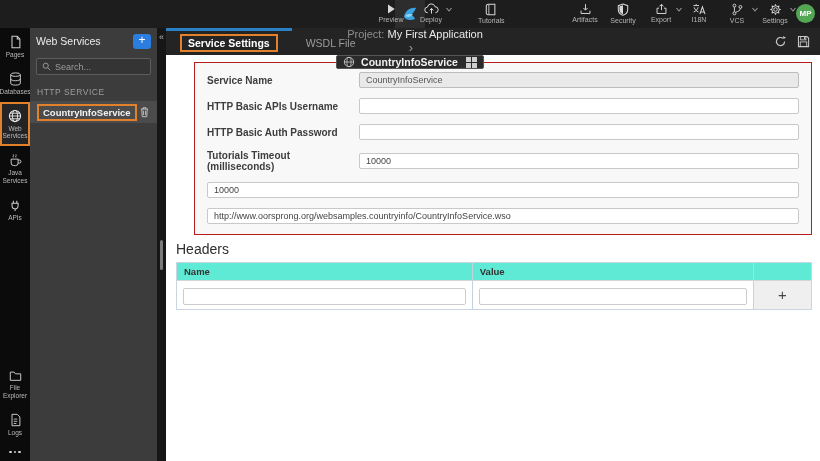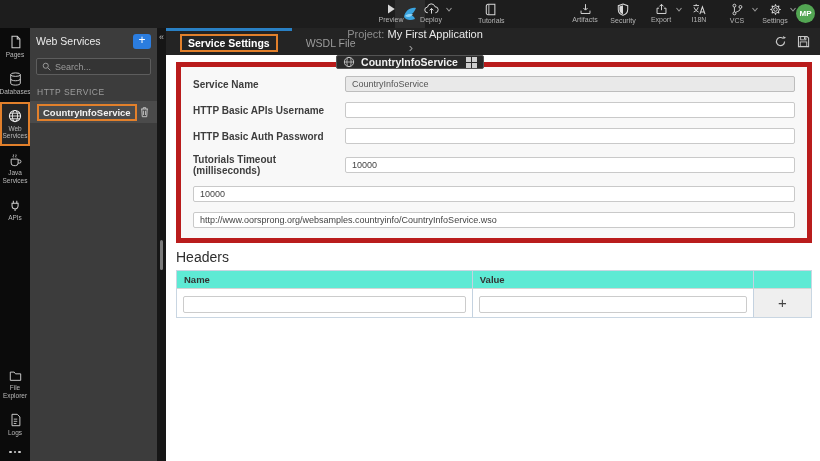--- a/index.html
+++ b/index.html
@@ -83,21 +83,21 @@
     border-top:3px solid transparent; }
   .tab .tab-text { font-size:10.5px; color:#9c9c9c; }
   .tab.active { border-top:3px solid #2980c4; }
   .tab.active .tab-text { color:#fff; font-weight:bold; border:2px solid #e2802b;
     padding:1px 6px; }
   .tab-actions { position:absolute; right:10px; top:0; height:27px; display:flex;
     align-items:center; gap:10px; }
   .tab-actions .ticon { cursor:pointer; }
 
   .content { position:absolute; top:27px; left:0; right:0; bottom:0; background:#fff; }
-  .form-panel { margin:7px 8px 0 10px; background:#f8f8f8; border:5px solid #b91c1c;
+  .form-panel { margin:7px 8px 0 28px; background:#f8f8f8; border:1px solid #b91c1c;
     padding:9px 12px 8px; }
   .f-row { display:flex; align-items:center; margin-bottom:10px; }
   .f-row:last-child { margin-bottom:2px; }
   .f-label { width:152px; flex:none; font-size:10px; font-weight:bold; color:#3d3d3d; }
   .f-input { flex:1; height:16px; border:1px solid #c9c9c9; border-radius:2px;
     background:#fff; font-size:9px; color:#444; padding:0 6px; outline:none;
     font-family:inherit; }
   .f-input[disabled] { background:#e9e9e9; border-color:#bdbdbd; color:#555; }
 
   .headers-sec { margin:6px 8px 0 10px; }

